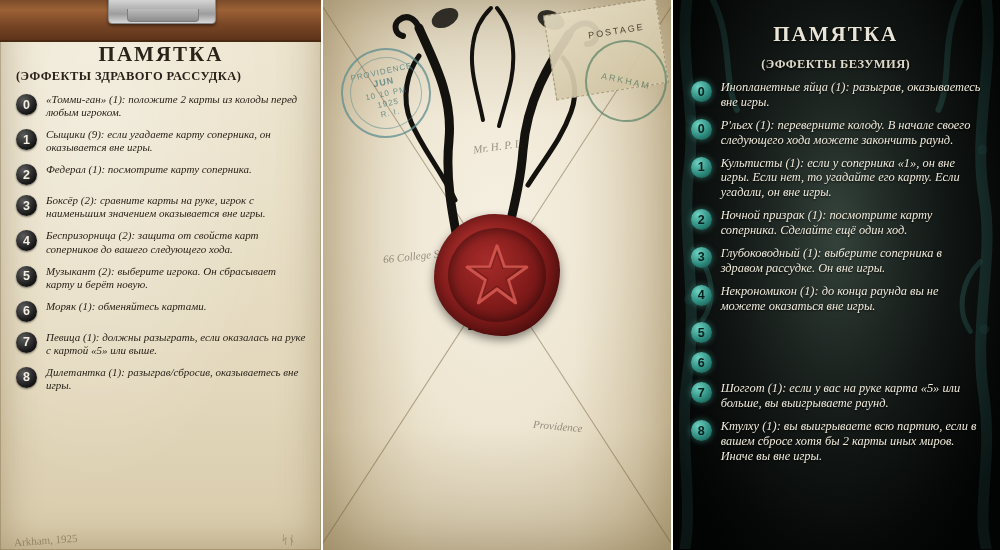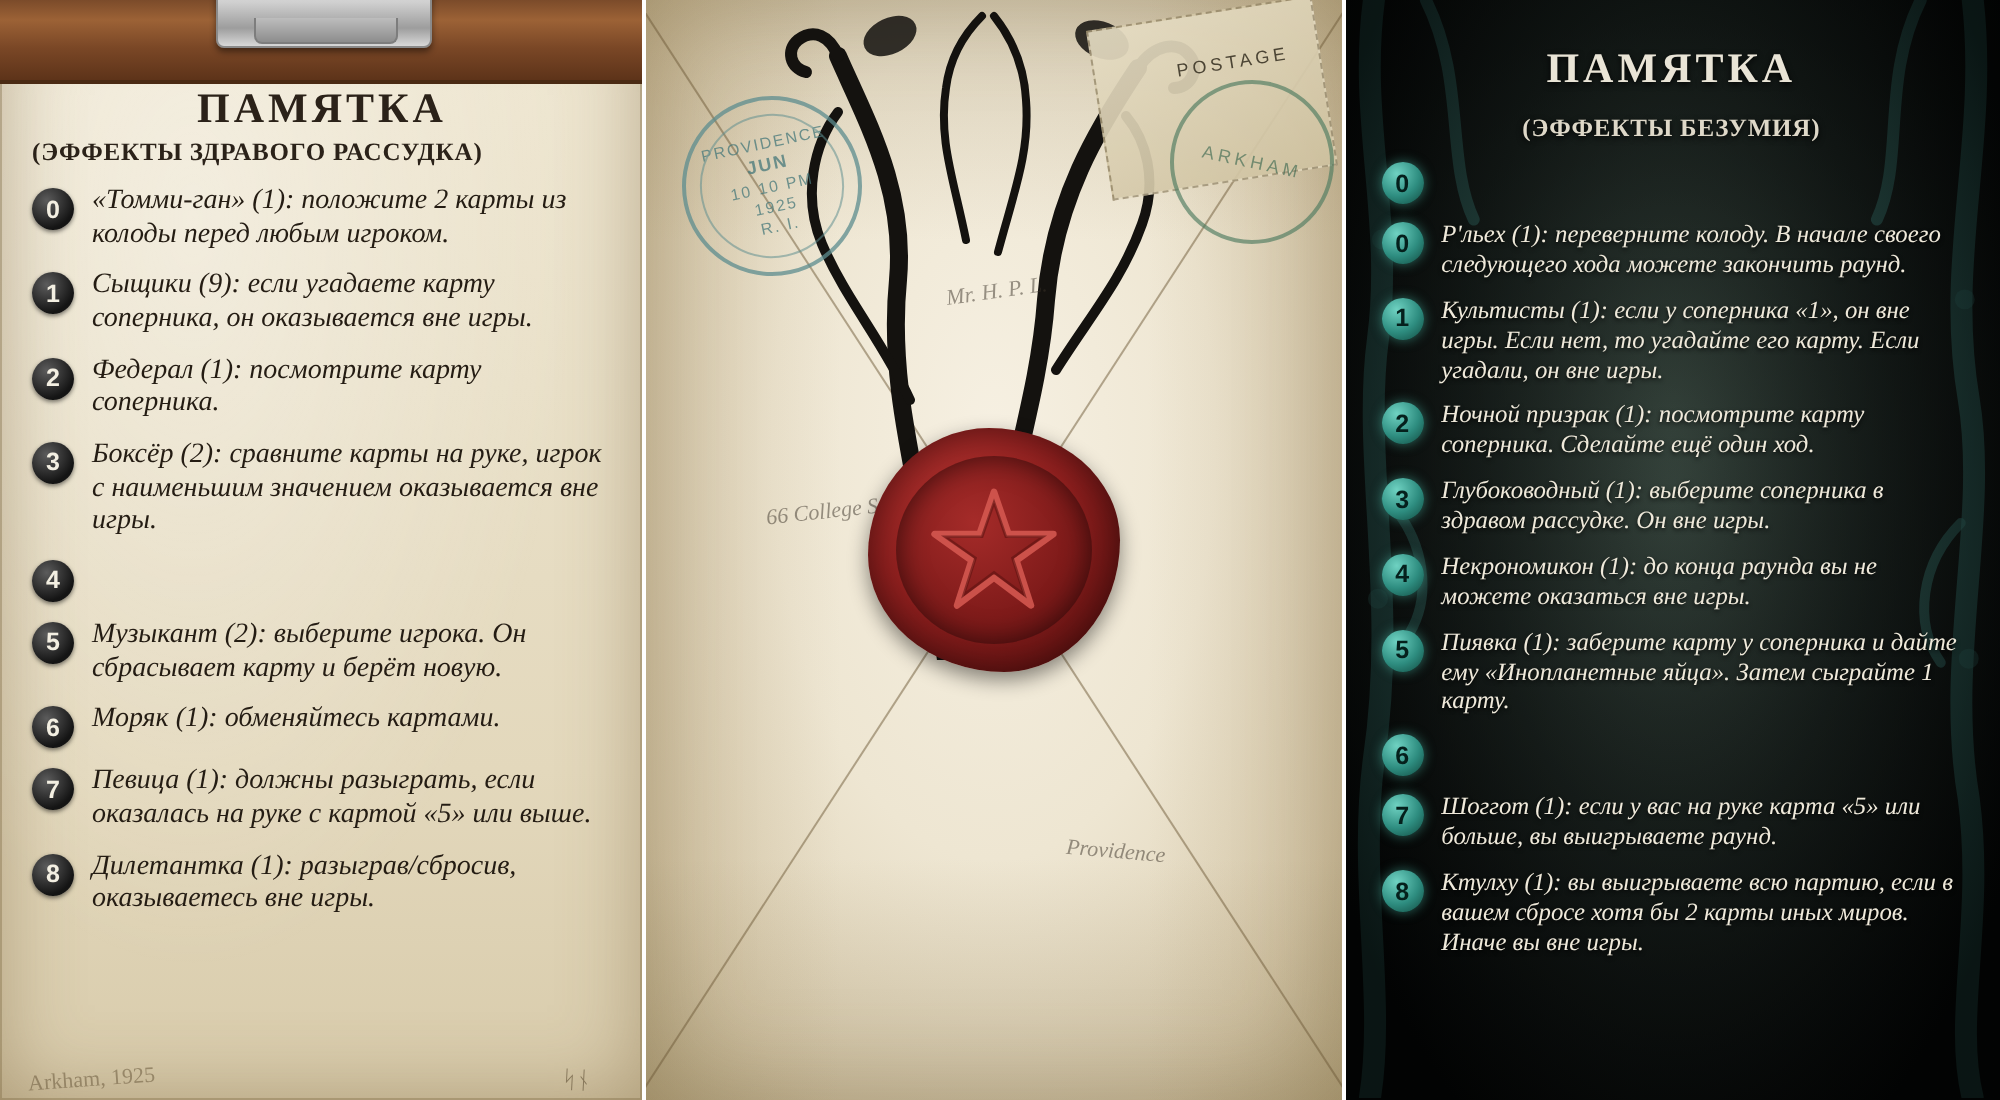--- a/index.html
+++ b/index.html
@@ -59,21 +59,21 @@
   .bullet-dark{
     flex:0 0 auto;width:21px;height:21px;border-radius:50%;
     background:radial-gradient(circle at 35% 30%,#5c5c5c,#141414 70%);
     color:#f3efe2;font-size:12.5px;font-weight:bold;
     display:flex;align-items:center;justify-content:center;
     box-shadow:0 1px 2px rgba(0,0,0,0.5);
     font-family:"Liberation Sans", sans-serif;
     margin-top:1px;
   }
   .rule-text-l{
-    font-size:14px;line-height:1.19;color:#241c13;font-style:italic;
+    font-size:11px;line-height:1.19;color:#241c13;font-style:italic;
     font-family:"Liberation Serif", serif;
   }
   .scribble{
     position:absolute;left:14px;bottom:4px;font-size:11px;color:#6b5a3d;
     opacity:.55;transform:rotate(-4deg);font-family:"Liberation Serif",serif;
   }
   .scribble2{
     position:absolute;right:26px;bottom:2px;font-size:12px;color:#5c4c32;
     opacity:.6;transform:rotate(3deg);
   }
@@ -214,20 +214,21 @@
       <div class="rule-l">
         <span class="bullet-dark">2</span>
         <span class="rule-text-l">Федерал (1): посмотрите карту соперника.</span>
       </div>
       <div class="rule-l">
         <span class="bullet-dark">3</span>
         <span class="rule-text-l">Боксёр (2): сравните карты на руке, игрок с наименьшим значением оказывается вне игры.</span>
       </div>
       <div class="rule-l">
         <span class="bullet-dark">4</span>
+        <span class="rule-text-l">Беспризорница (2): защита от свойств карт соперников до вашего следующего хода.</span>
       </div>
       <div class="rule-l">
         <span class="bullet-dark">5</span>
         <span class="rule-text-l">Музыкант (2): выберите игрока. Он сбрасывает карту и берёт новую.</span>
       </div>
       <div class="rule-l">
         <span class="bullet-dark">6</span>
         <span class="rule-text-l">Моряк (1): обменяйтесь картами.</span>
       </div>
       <div class="rule-l">
@@ -309,20 +310,21 @@
       </g>
     </svg>
     <div class="right-vig"></div>
 
     <div class="right-body">
       <div class="title-r">ПАМЯТКА</div>
       <div class="subtitle-r">(ЭФФЕКТЫ БЕЗУМИЯ)</div>
 
       <div class="rule-r">
         <span class="bullet-teal">0</span>
+        <span class="rule-text-r">Инопланетные яйца (1): разыграв, оказываетесь вне игры.</span>
       </div>
       <div class="rule-r">
         <span class="bullet-teal">0</span>
         <span class="rule-text-r">Р'льех (1): переверните колоду. В начале своего следующего хода можете закончить раунд.</span>
       </div>
       <div class="rule-r">
         <span class="bullet-teal">1</span>
         <span class="rule-text-r">Культисты (1): если у соперника «1», он вне игры. Если нет, то угадайте его карту. Если угадали, он вне игры.</span>
       </div>
       <div class="rule-r">
@@ -332,21 +334,20 @@
       <div class="rule-r">
         <span class="bullet-teal">3</span>
         <span class="rule-text-r">Глубоководный (1): выберите соперника в здравом рассудке. Он вне игры.</span>
       </div>
       <div class="rule-r">
         <span class="bullet-teal">4</span>
         <span class="rule-text-r">Некрономикон (1): до конца раунда вы не можете оказаться вне игры.</span>
       </div>
       <div class="rule-r">
         <span class="bullet-teal">5</span>
-        <span class="rule-text-r">Пиявка (1): заберите карту у соперника и дайте ему «Инопланетные яйца». Затем сыграйте 1 карту.</span>
       </div>
       <div class="rule-r">
         <span class="bullet-teal">6</span>
       </div>
       <div class="rule-r">
         <span class="bullet-teal">7</span>
         <span class="rule-text-r">Шоггот (1): если у вас на руке карта «5» или больше, вы выигрываете раунд.</span>
       </div>
       <div class="rule-r">
         <span class="bullet-teal">8</span>

